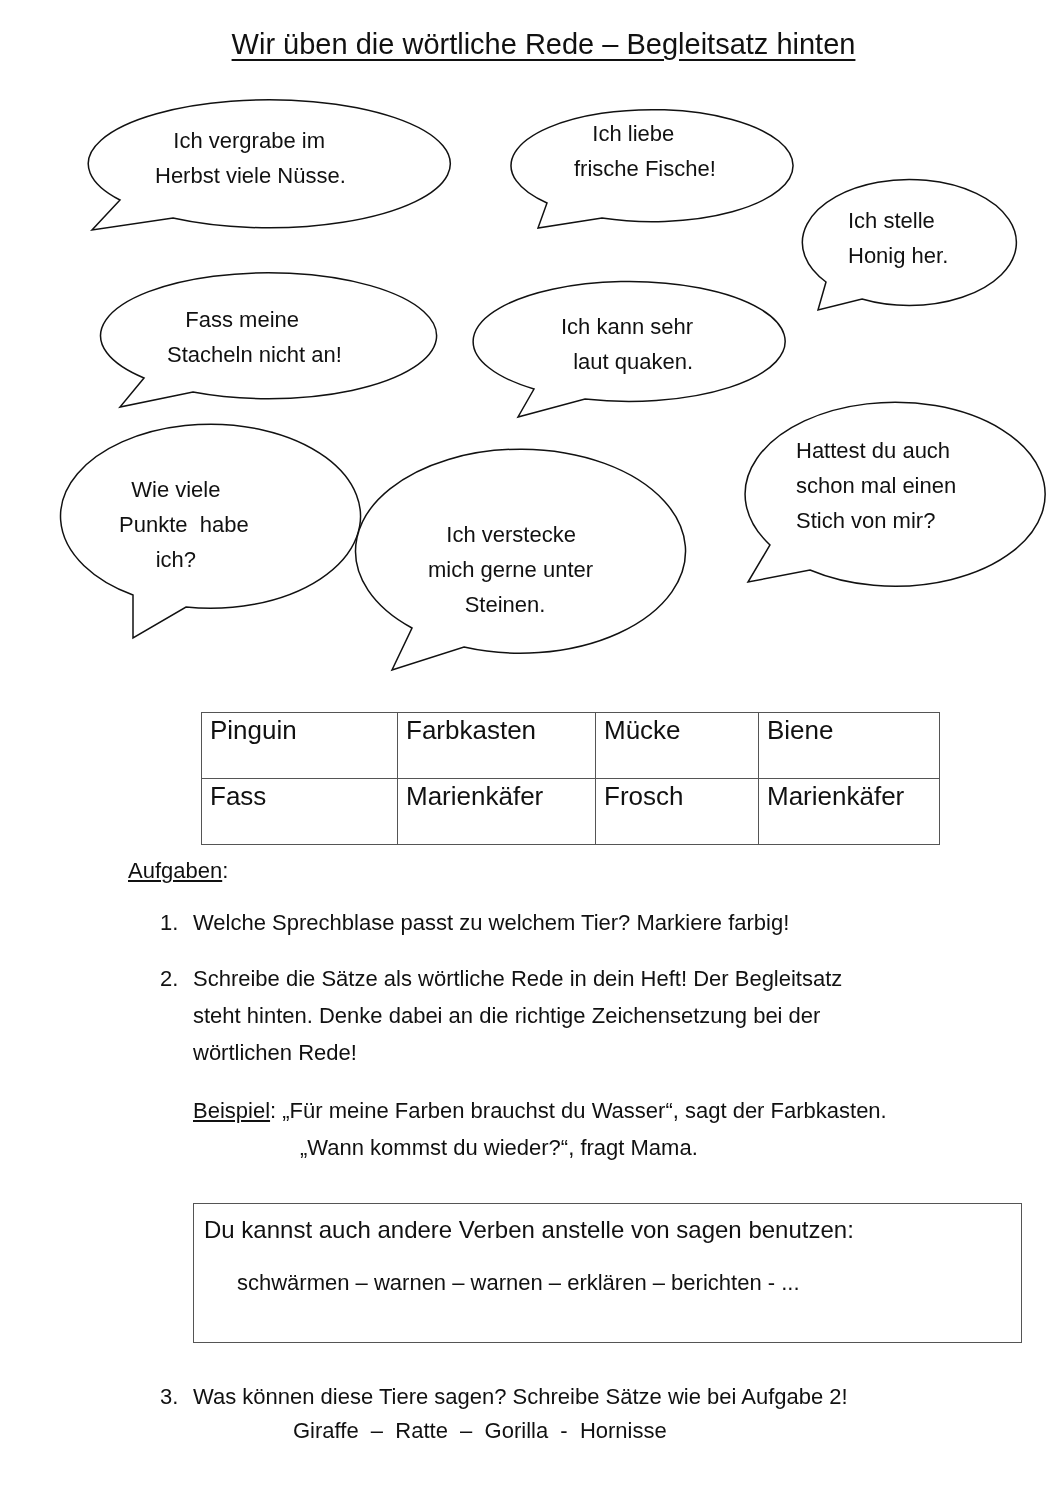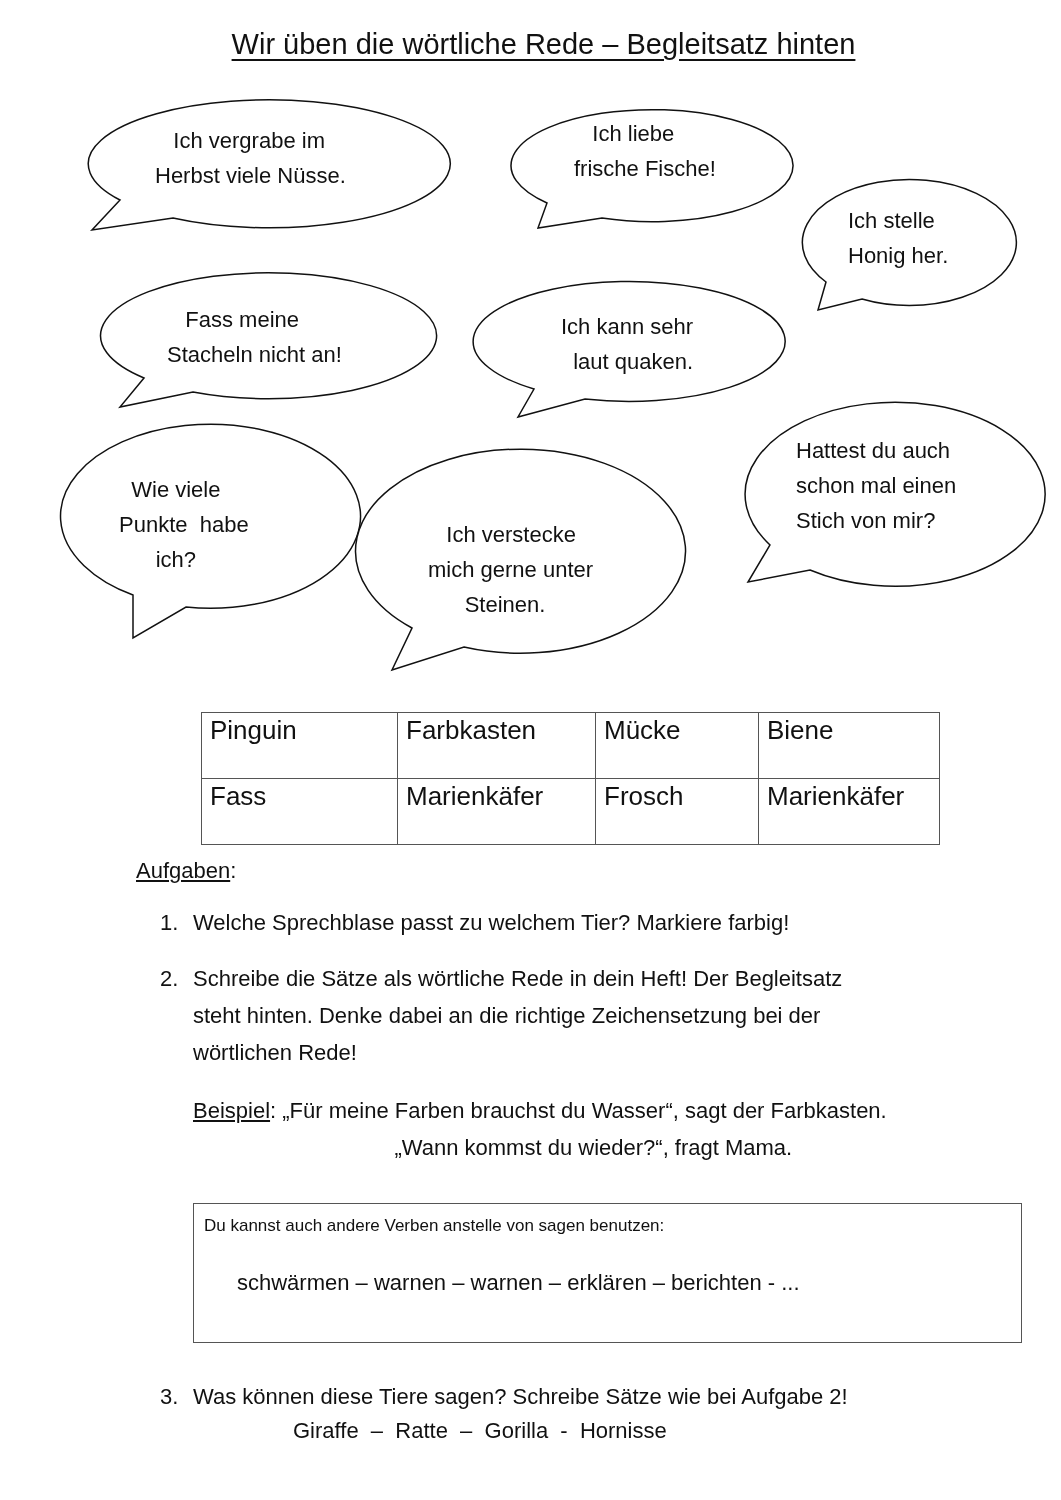--- a/index.html
+++ b/index.html
@@ -5,29 +5,29 @@
   html, body { margin:0; padding:0; background:#ffffff; }
   body { width:1061px; height:1500px; position:relative; overflow:hidden;
          font-family:"Liberation Sans", sans-serif; color:#111; }
   .title { position:absolute; left:0; width:1087px; top:28px; text-align:center;
            font-size:29px; text-decoration:underline; text-underline-offset:5px; }
   svg.bubbles { position:absolute; left:0; top:0; }
   .btext { position:absolute; font-size:22px; line-height:35px; text-align:left; white-space:pre; }
   table.animals { position:absolute; left:201px; top:712px; border-collapse:collapse; }
   table.animals td { border:1.5px solid #555; height:66px; vertical-align:top;
                      font-size:26px; padding:2px 8px 0 8px; box-sizing:border-box; }
-  .aufg { position:absolute; left:136px; top:858px; font-size:22px;text-align:center; }
+  .aufg { position:absolute; left:128px; top:858px; font-size:22px;text-align:center; }
   .aufg .u { text-decoration:underline; }
   .task { position:absolute; font-size:22px; line-height:37px; }
   .task .num { position:absolute; left:-33px; }
   .beispiel { position:absolute; left:193px; top:1092px; font-size:22px; line-height:37px; }
   .beispiel .u { text-decoration:underline; }
   .box { position:absolute; left:193px; top:1203px; width:829px; height:140px;
          border:1.5px solid #555; box-sizing:border-box; }
-  .box .l1 { position:absolute; left:10px; top:12px; font-size:17px; }
+  .box .l1 { position:absolute; left:10px; top:12px; font-size:24px; }
   .box .l2 { position:absolute; left:43px; top:66px; font-size:22px; }
   .animals3 { position:absolute; left:293px; top:1418px; font-size:22px; white-space:pre; }
 </style>
 </head>
 <body>
 
 <div class="title">Wir üben die wörtliche Rede – Begleitsatz hinten</div>
 
 <svg class="bubbles" width="1061" height="700">
   <g fill="#fff" stroke="#111" stroke-width="1.5">
@@ -96,21 +96,21 @@
 
 <div class="task" style="left:193px;top:960px;">
   <span class="num">2.</span>
   <div>Schreibe die Sätze als wörtliche Rede in dein Heft! Der Begleitsatz</div>
   <div>steht hinten. Denke dabei an die richtige Zeichensetzung bei der</div>
   <div>wörtlichen Rede!</div>
 </div>
 
 <div class="beispiel">
   <div><span class="u">Beispiel</span><span>:</span><span> „Für meine Farben brauchst du Wasser“, sagt der Farbkasten.</span></div>
-  <div style="padding-left:107px;text-align:center;">„Wann kommst du wieder?“, fragt Mama.</div>
+  <div style="padding-left:107px;">„Wann kommst du wieder?“, fragt Mama.</div>
 </div>
 
 <div class="box">
   <div class="l1">Du kannst auch andere Verben anstelle von sagen benutzen:</div>
   <div class="l2">schwärmen – warnen – warnen – erklären – berichten - ...</div>
 </div>
 
 <div class="task" style="left:193px;top:1378px;">
   <span class="num">3.</span>
   <div>Was können diese Tiere sagen? Schreibe Sätze wie bei Aufgabe 2!</div>

